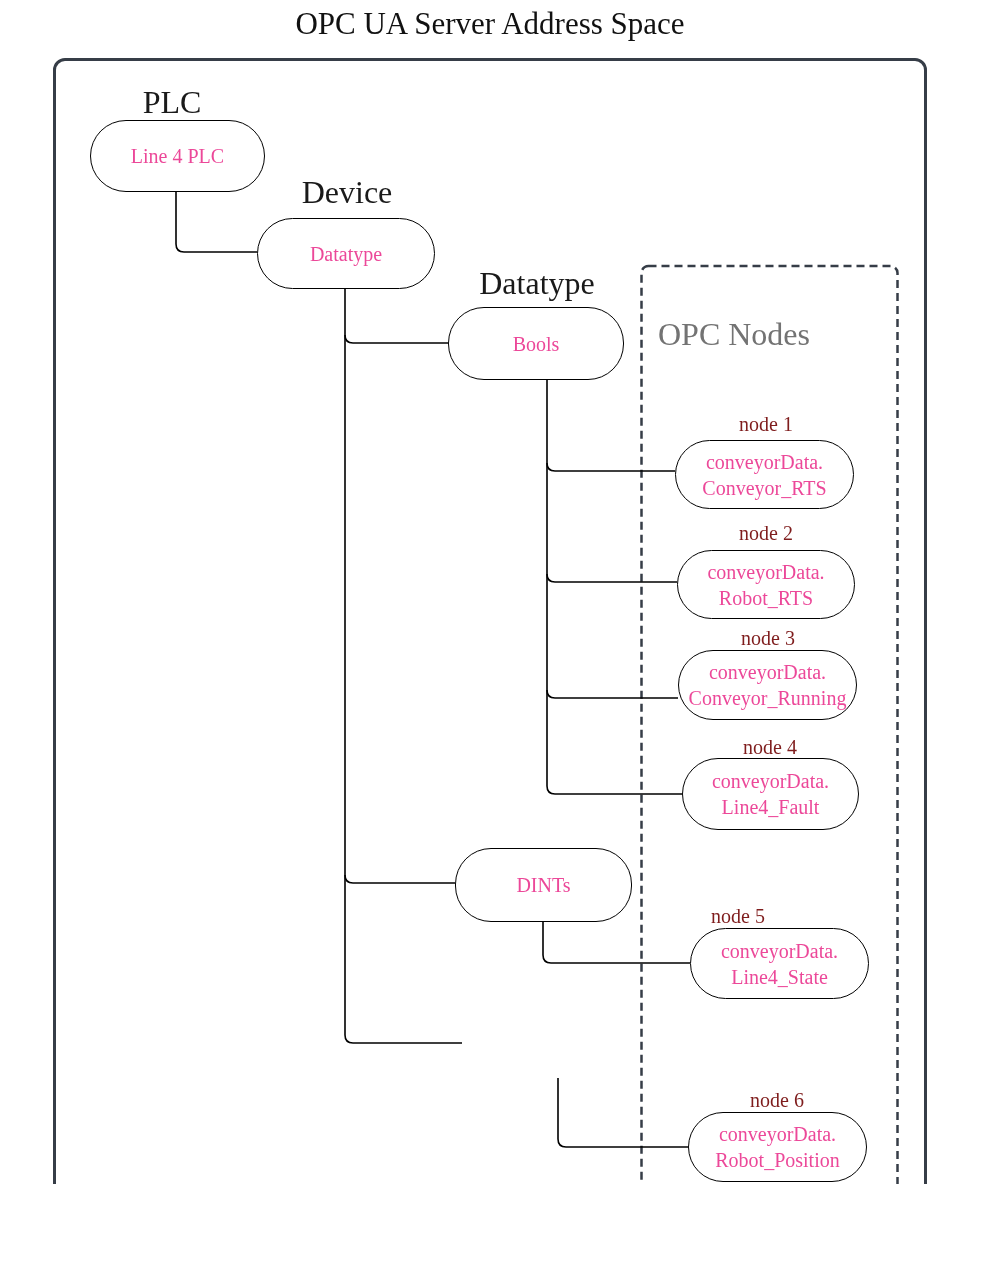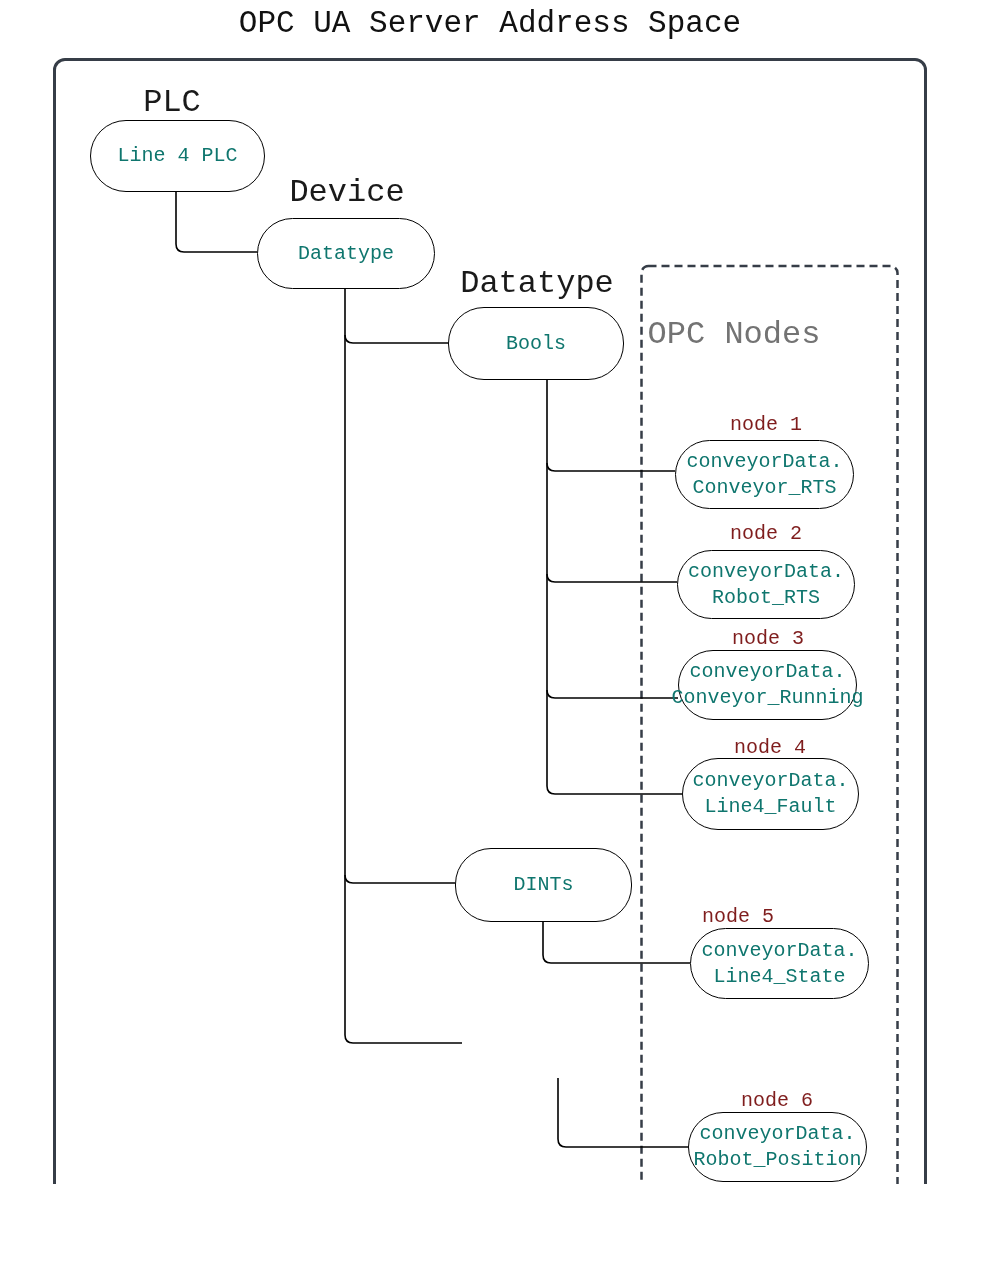--- a/index.html
+++ b/index.html
@@ -1,18 +1,18 @@
 <!DOCTYPE html>
 <html><head>
 <meta charset="utf-8">
 <style>
   html,body{margin:0;padding:0;background:#ffffff;}
   #stage{
     position:relative;width:982px;height:1184px;background:#ffffff;
-    font-family:Liberation Mono, monospace;color:#1a1a1a;
+    font-family:Liberation Serif, serif;color:#1a1a1a;
     overflow:hidden;
   }
   
   #outer-frame{
     position:absolute;left:53px;top:58px;width:868px;height:1173px;
     border:3px solid #363d47;border-radius:12px;background:transparent;
   }
   
   #wire-layer{position:absolute;left:0;top:0;width:982px;height:1265px;}
   
@@ -31,21 +31,21 @@
   #nlabel-2{left:696px;top:522px;}
   #nlabel-3{left:698px;top:627px;}
   #nlabel-4{left:700px;top:736px;}
   #nlabel-5{left:668px;top:905px;text-align:center;}
   #nlabel-6{left:707px;top:1089px;}
   
   .bubble{
     position:absolute;background:#ffffff;border:1.6px solid #000000;
     border-radius:36px;display:flex;flex-direction:column;
     align-items:center;justify-content:center;
-    font-size:20px;line-height:26px;text-align:center;color:#0f766e;
+    font-size:20px;line-height:26px;text-align:center;color:#ec4899;
   }
   .bubble span{white-space:nowrap;}
   #bubble-plc{left:90px;top:120px;width:173px;height:70px;}
   #bubble-conveyor{left:257px;top:218px;width:176px;height:69px;}
   #bubble-bools{left:448px;top:307px;width:174px;height:71px;}
   #bubble-dints{left:455px;top:848px;width:175px;height:72px;}
   #bubble-floats{left:462px;top:1008px;width:176px;height:70px;}
   #bubble-n1{left:675px;top:440px;width:177px;height:67px;}
   #bubble-n2{left:677px;top:550px;width:176px;height:67px;}
   #bubble-n3{left:678px;top:650px;width:177px;height:68px;}

